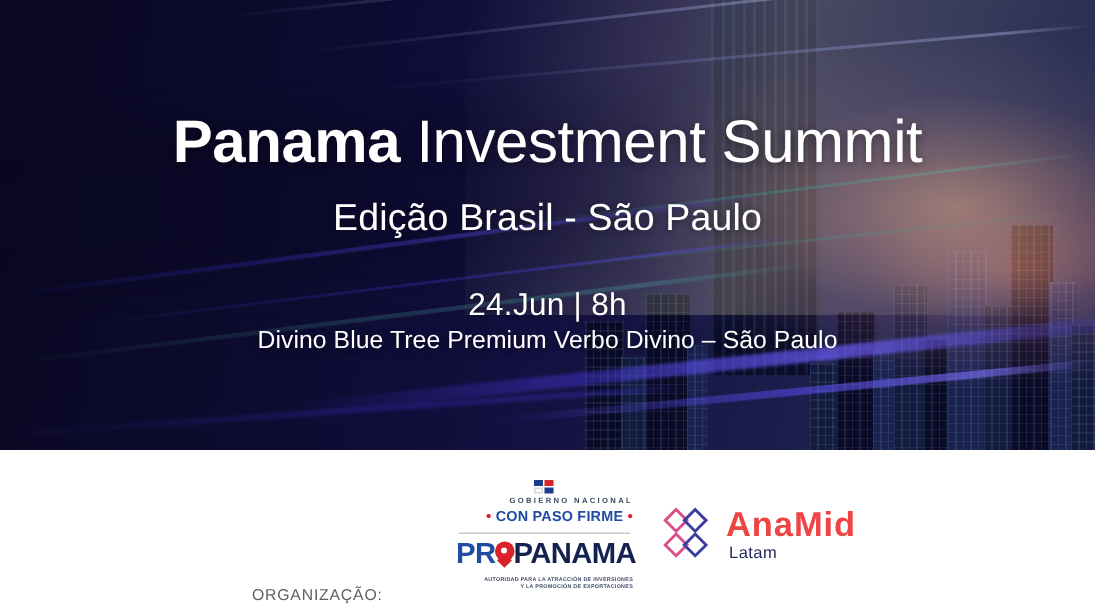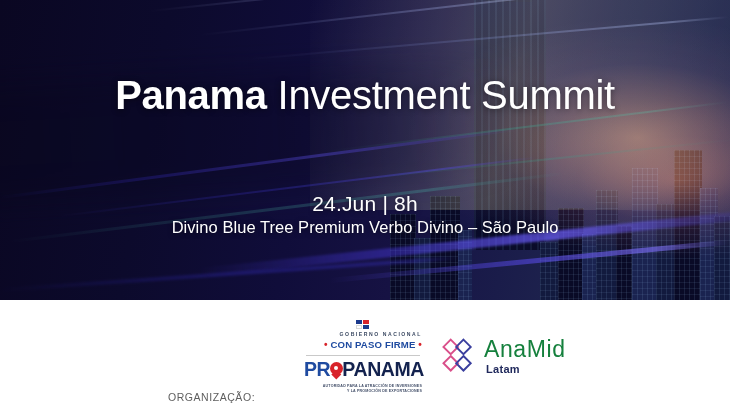--- a/index.html
+++ b/index.html
@@ -339,29 +339,29 @@
     width: 40px;
     height: 40px;
     flex: 0 0 auto;
   }
   .anamid-text {
     margin-left: 6px;
     line-height: 1;
   }
   .anamid-name {
     font-size: 23px;
-    color: #15803d;
-    font-weight: 400;
+    color: #ef4444;
+    font-weight: 700;
     letter-spacing: 0.6px;
     line-height: 1;
   }
   .anamid-sub {
     font-size: 11px;
     color: #20295c;
-    font-weight: 700;
+    font-weight: 400;
     letter-spacing: 0.3px;
     margin-top: 3px;
     margin-left: 2px;
   }
 </style>
 </head>
 <body>
 
 <div id="poster">
 
@@ -451,20 +451,21 @@
            background:linear-gradient(90deg,rgba(30,25,110,0) 0%,rgba(45,38,165,0.40) 55%,rgba(60,50,200,0.35) 90%,rgba(30,25,110,0) 100%);"></div>
 
       <div class="streak" style="left:-40px; top:86px; width:560px; height:120px; transform:rotate(-3deg); filter:blur(14px);
            background:linear-gradient(90deg,rgba(8,6,30,0.55) 0%,rgba(10,8,36,0.40) 60%,rgba(10,8,36,0) 100%);"></div>
     </div>
 
     <div class="banner-text">
       <div class="title">
         <span class="t-bold">Panama</span><span class="t-light"> Investment Summit</span>
       </div>
+      <div class="subtitle">Edição Brasil - São Paulo</div>
       <div class="date">24.Jun | 8h</div>
       <div class="venue">Divino Blue Tree Premium Verbo Divino – São Paulo</div>
     </div>
   </div>
 
   <div class="footer">
 
     <div class="org-label">ORGANIZAÇÃO:</div>
 
     <div class="propanama">

